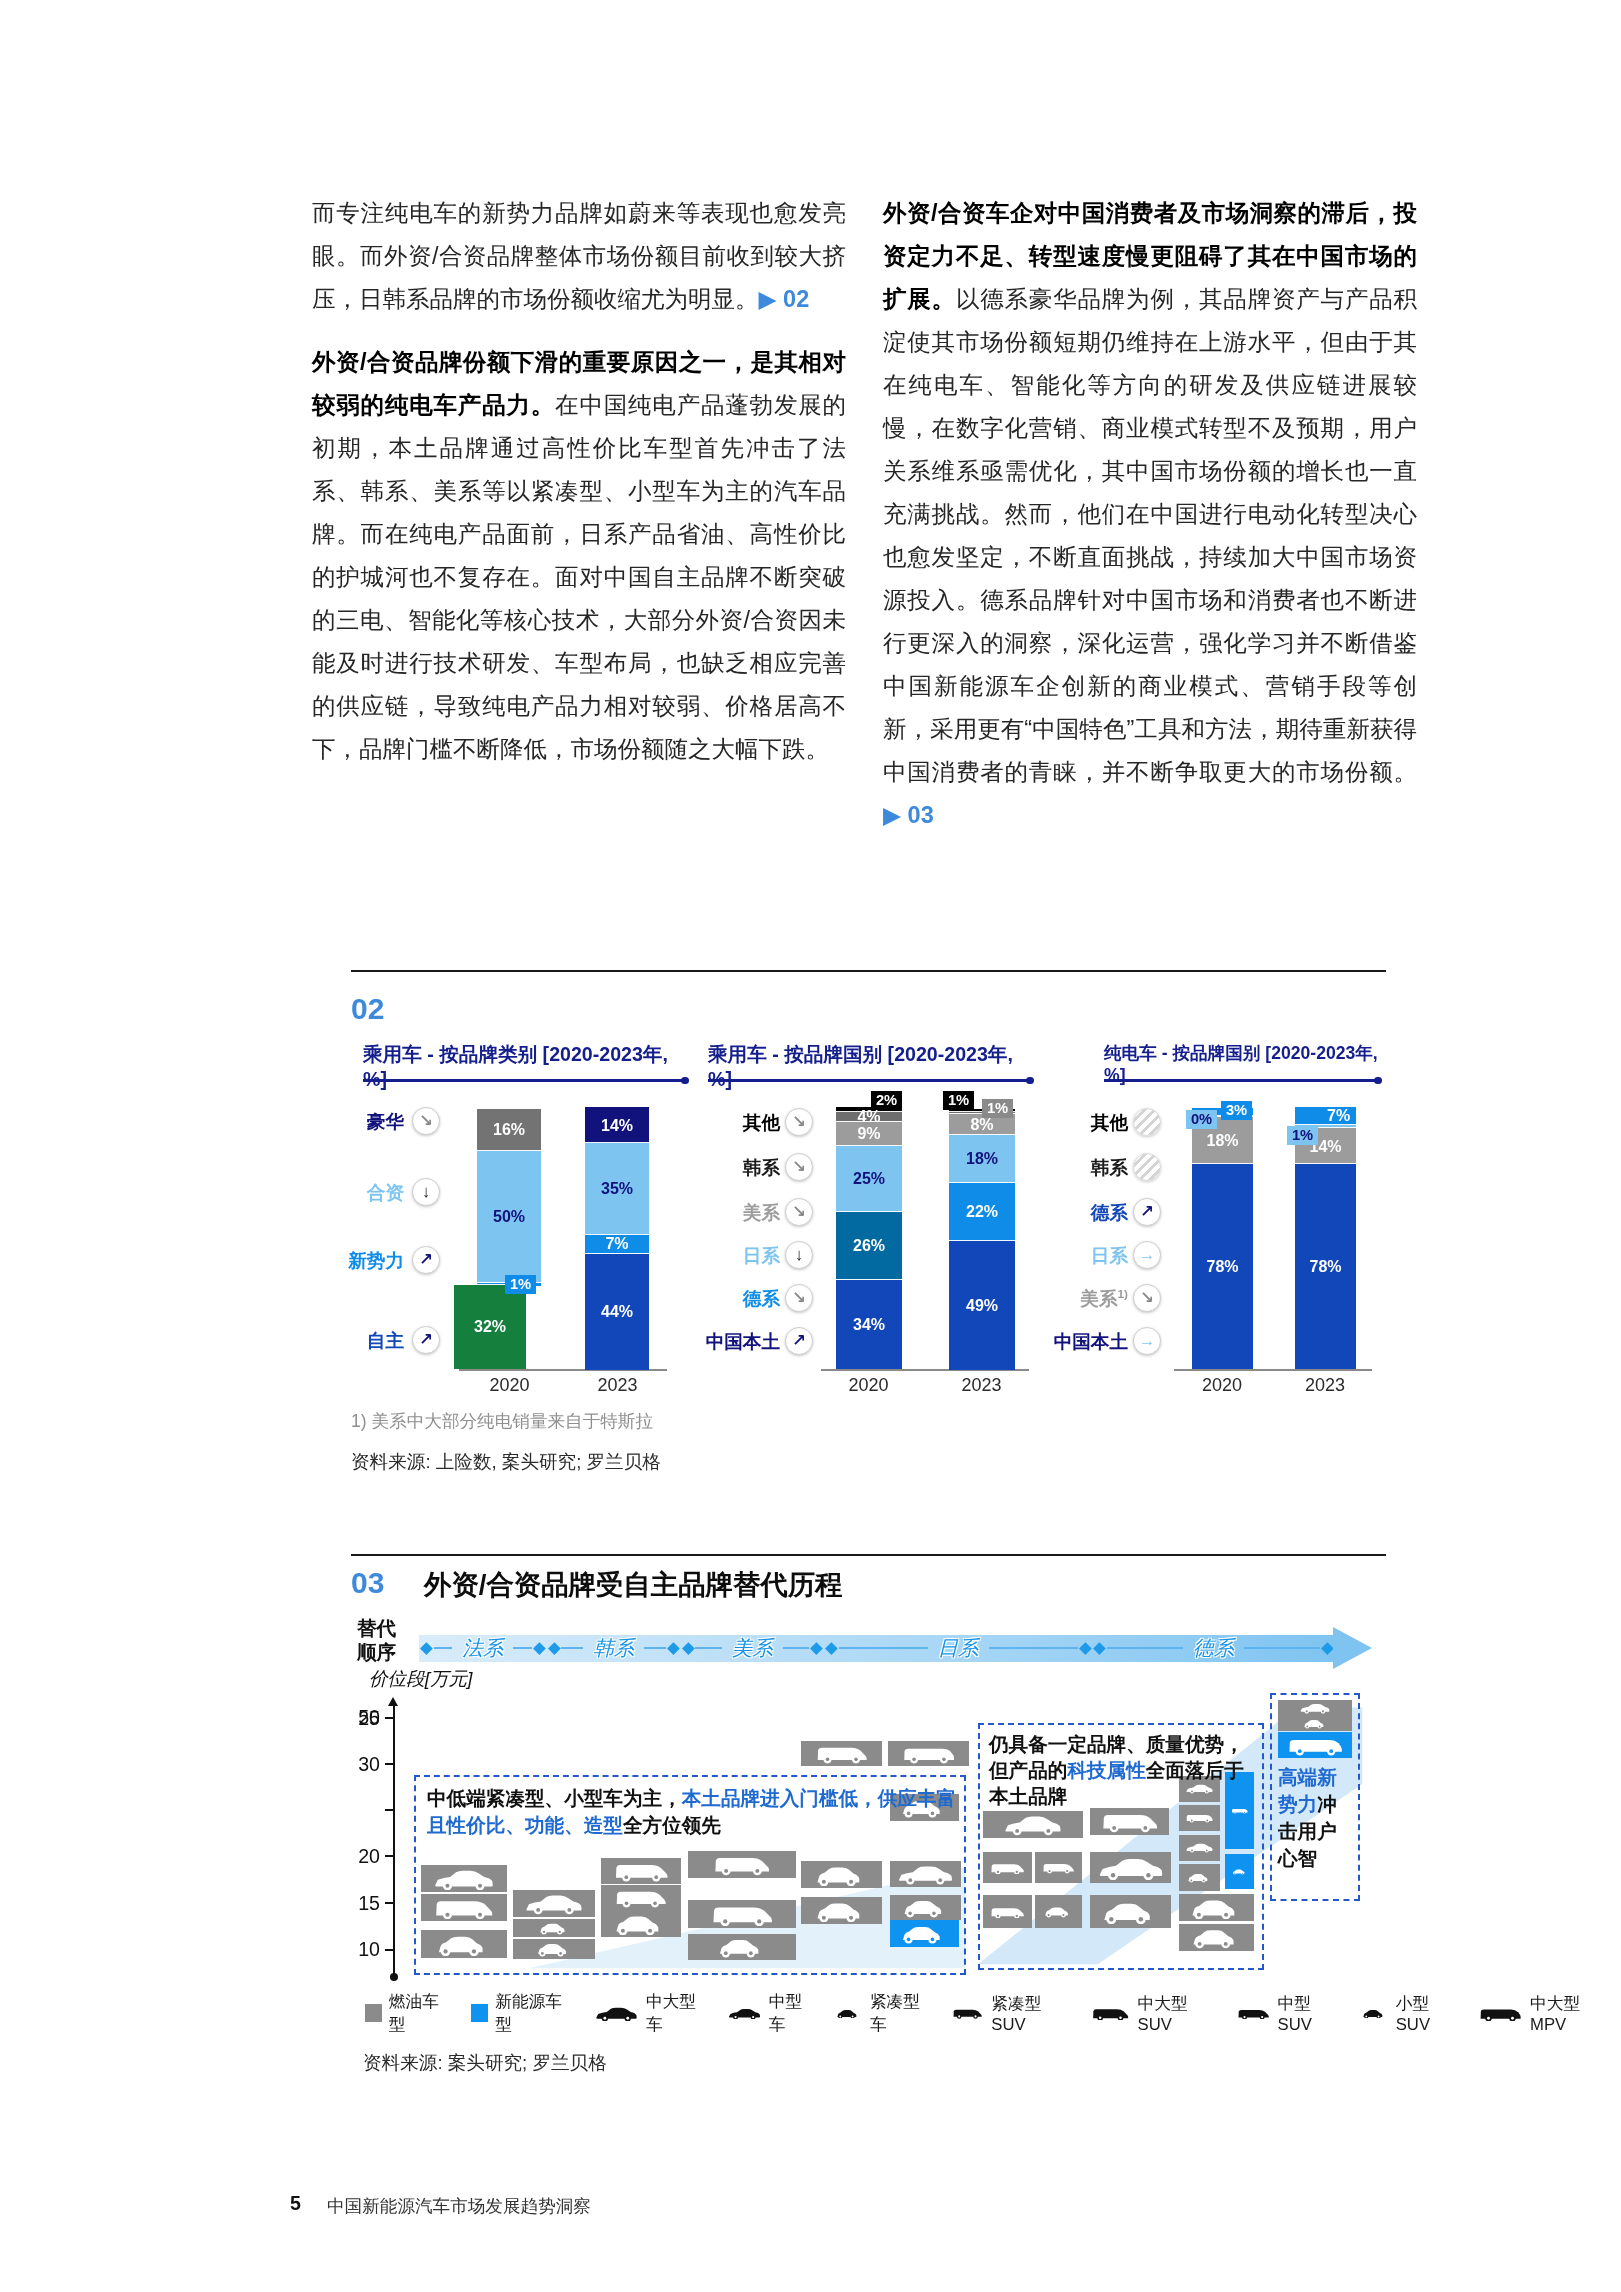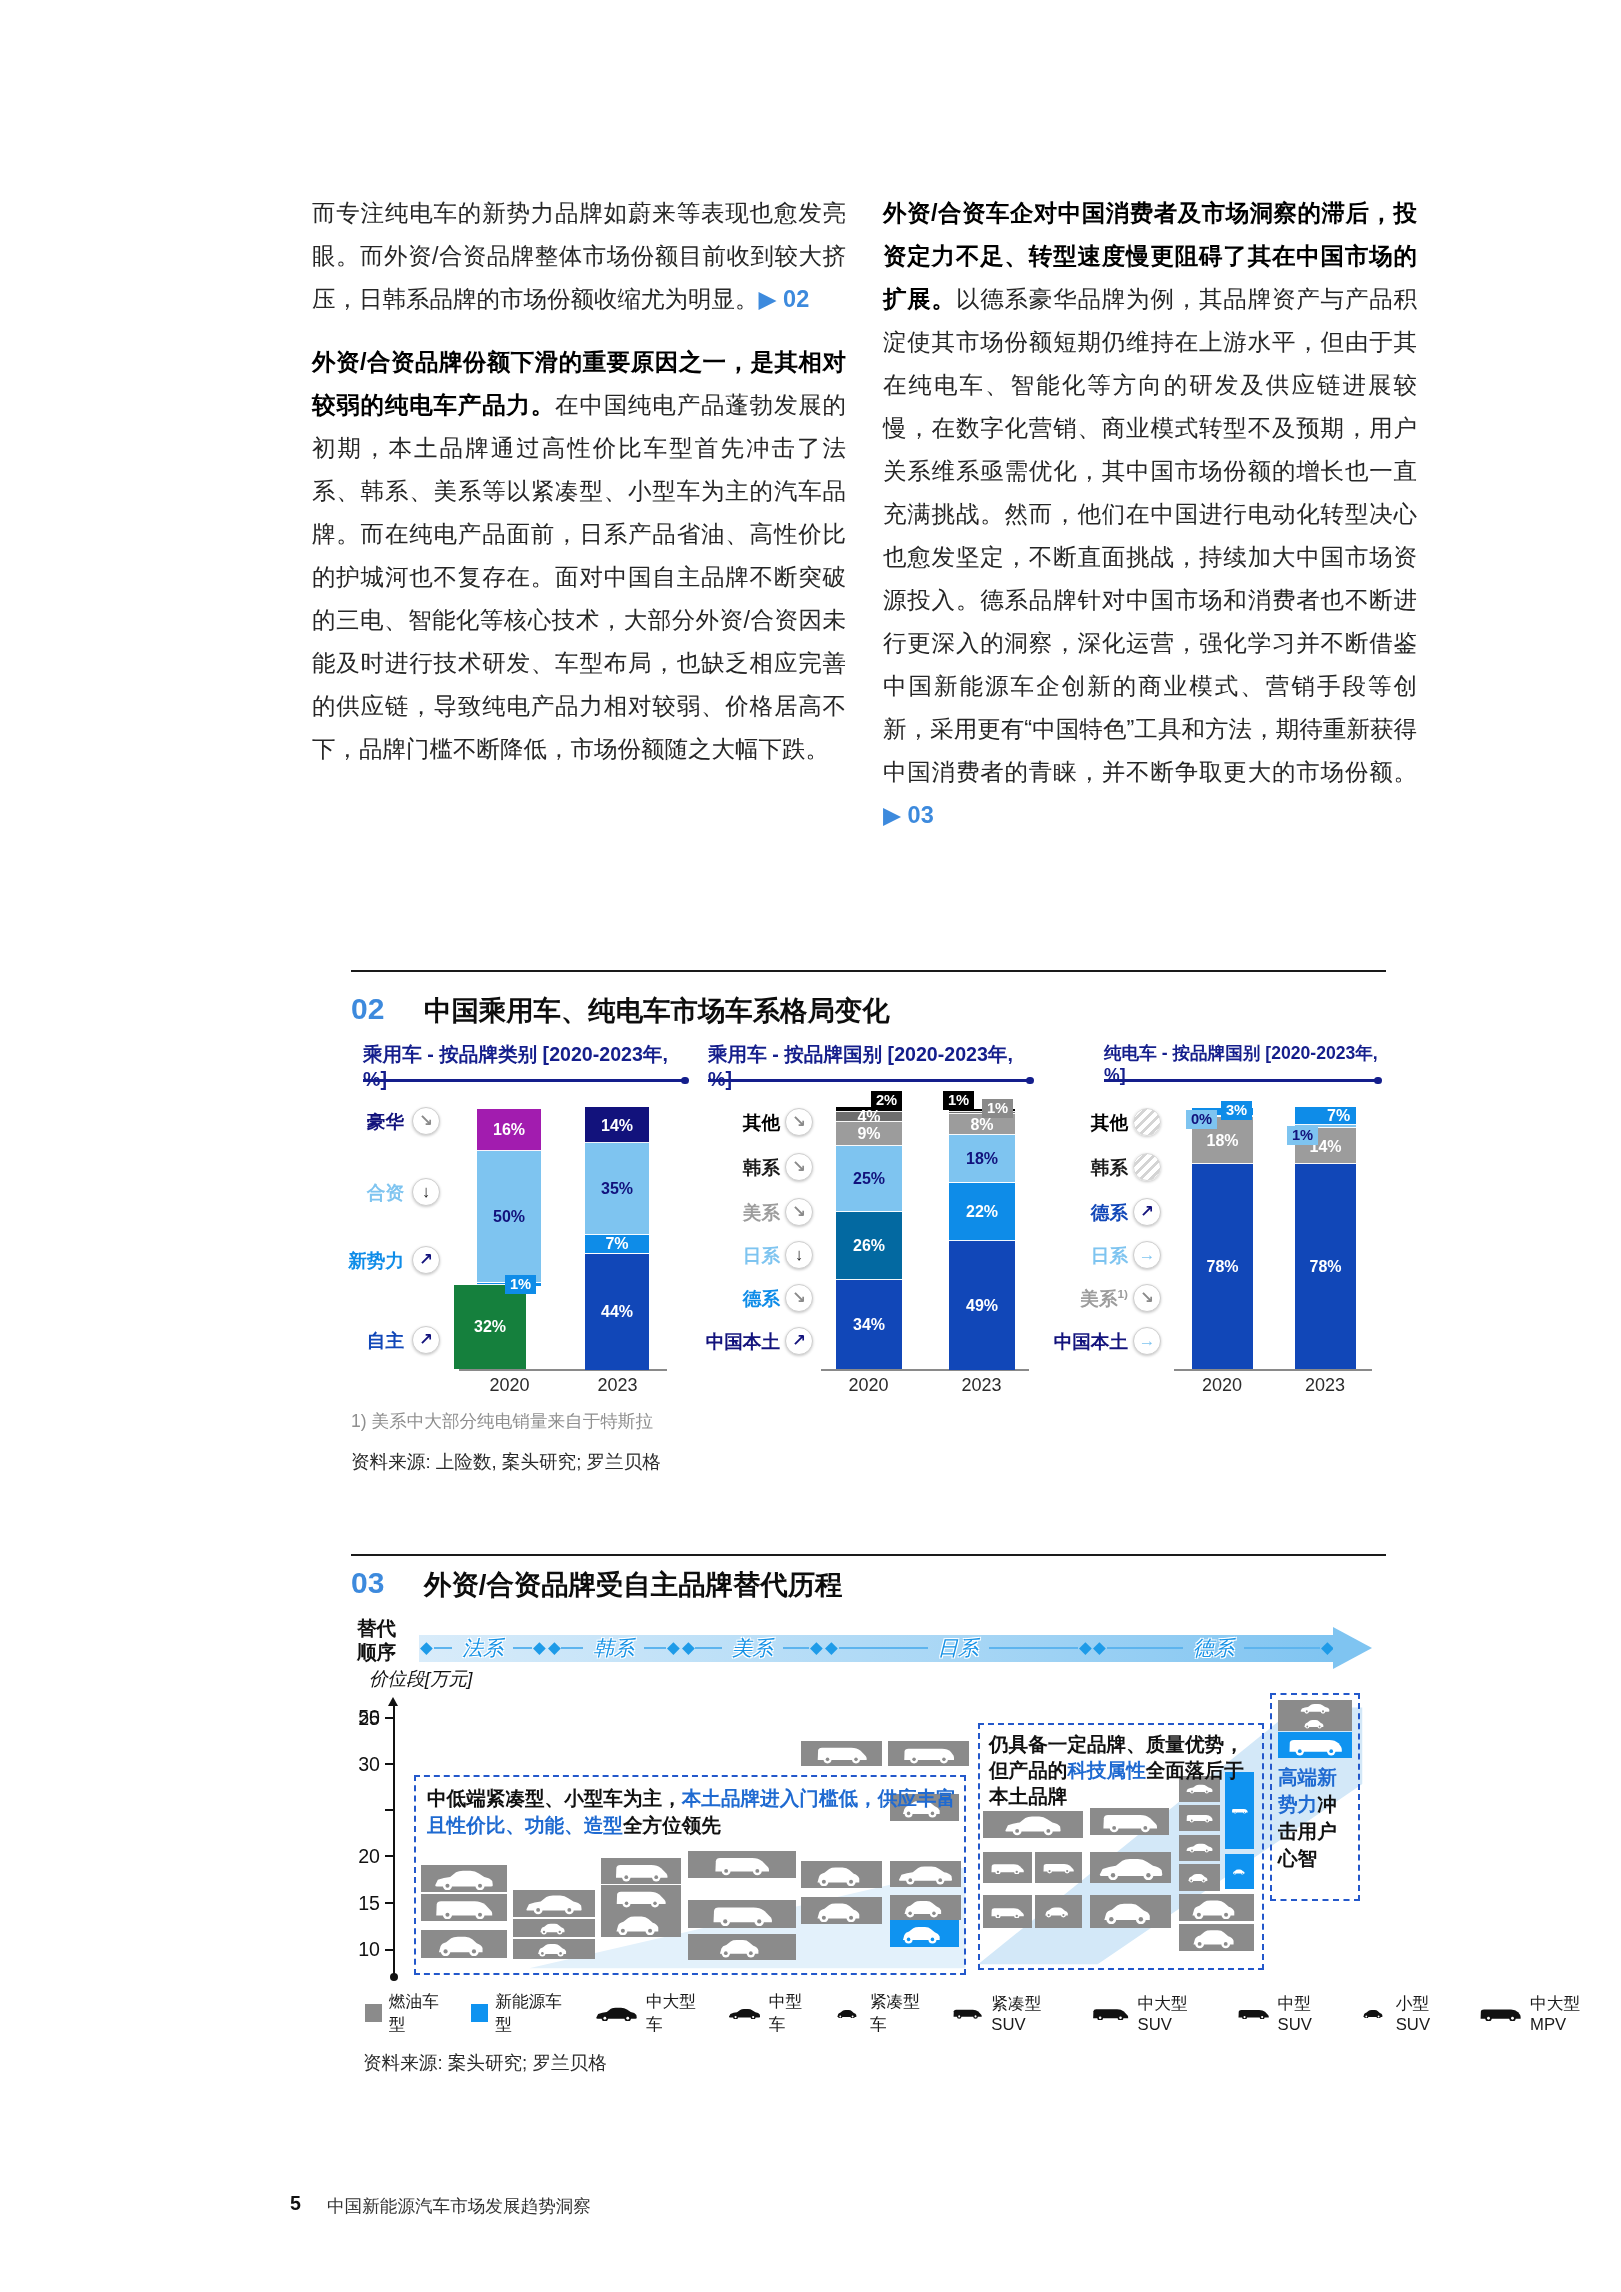--- a/index.html
+++ b/index.html
@@ -71,21 +71,20 @@
   <div class="col" style="left:312px;top:192px;">
     <p><span>而专注纯电车的新势力品牌如蔚来等表现也愈发亮眼。而外资/合资品牌整体市场份额目前收到较大挤压，日韩系品牌的市场份额收缩尤为明显。</span><span class="reflink">▶ 02</span></p>
     <p><span class="lead">外资/合资品牌份额下滑的重要原因之一，是其相对较弱的纯电车产品力。</span><span>在中国纯电产品蓬勃发展的初期，本土品牌通过高性价比车型首先冲击了法系、韩系、美系等以紧凑型、小型车为主的汽车品牌。而在纯电产品面前，日系产品省油、高性价比的护城河也不复存在。面对中国自主品牌不断突破的三电、智能化等核心技术，大部分外资/合资因未能及时进行技术研发、车型布局，也缺乏相应完善的供应链，导致纯电产品力相对较弱、价格居高不下，品牌门槛不断降低，市场份额随之大幅下跌。</span></p>
   </div>
   <div class="col" style="left:883px;top:192px;">
     <p><span class="lead">外资/合资车企对中国消费者及市场洞察的滞后，投资定力不足、转型速度慢更阻碍了其在中国市场的扩展。</span><span>以德系豪华品牌为例，其品牌资产与产品积淀使其市场份额短期仍维持在上游水平，但由于其在纯电车、智能化等方向的研发及供应链进展较慢，在数字化营销、商业模式转型不及预期，用户关系维系亟需优化，其中国市场份额的增长也一直充满挑战。然而，他们在中国进行电动化转型决心也愈发坚定，不断直面挑战，持续加大中国市场资源投入。德系品牌针对中国市场和消费者也不断进行更深入的洞察，深化运营，强化学习并不断借鉴中国新能源车企创新的商业模式、营销手段等创新，采用更有“中国特色”工具和方法，期待重新获得中国消费者的青睐，并不断争取更大的市场份额。</span> <span class="reflink">▶ 03</span></p>
   </div>
 
   <div class="divider" style="left:351px;top:970px;width:1035px;"></div>
   <div class="secnum" style="left:351px;top:992px;">02</div>
-  <div class="sectitle" style="left:424px;top:993px;">中国乘用车、纯电车市场车系格局变化</div>
 
   <div id="charts-root"></div>
 
   <div class="footnote" style="left:351px;top:1409px;">1) 美系中大部分纯电销量来自于特斯拉</div>
   <div class="source" style="left:351px;top:1449px;">资料来源: 上险数, 案头研究; 罗兰贝格</div>
 
   <div class="divider" style="left:351px;top:1554px;width:1035px;"></div>
   <div class="secnum" style="left:351px;top:1566px;">03</div>
   <div class="sectitle" style="left:424px;top:1567px;">外资/合资品牌受自主品牌替代历程</div>
 
@@ -635,21 +634,21 @@
     </div>
     <div class="leg-label" style="left: 237px; top: 1109px; width: 167px; color: rgb(18, 18, 124);">豪华</div>
     <div class="leg-icon" style="left: 412px; top: 1107px; color: rgb(138, 138, 138);">↘</div>
     <div class="leg-label" style="left: 237px; top: 1180px; width: 167px; color: rgb(126, 196, 240);">合资</div>
     <div class="leg-icon" style="left: 412px; top: 1178px; color: rgb(17, 17, 17);">↓</div>
     <div class="leg-label" style="left: 237px; top: 1248px; width: 167px; color: rgb(14, 140, 232);">新势力</div>
     <div class="leg-icon" style="left: 412px; top: 1246px; color: rgb(18, 18, 124);">↗</div>
     <div class="leg-label" style="left: 237px; top: 1328px; width: 167px; color: rgb(17, 71, 184);">自主</div>
     <div class="leg-icon" style="left: 412px; top: 1326px; color: rgb(18, 18, 124);">↗</div>
     <div class="axisline" style="left: 459px; top: 1369px; width: 208px;"></div>
-    <div class="seg" style="left: 477px; top: 1109px; width: 64px; height: 42px; background: #a21caf; color: rgb(255, 255, 255);">16%</div>
+    <div class="seg" style="left: 477px; top: 1109px; width: 64px; height: 42px; background: #737373; color: rgb(255, 255, 255);">16%</div>
     <div class="seg" style="left: 477px; top: 1151px; width: 64px; height: 131px; background: rgb(126, 196, 240); color: rgb(18, 18, 124);">50%</div>
     <div class="seg" style="left: 477px; top: 1283px; width: 64px; height: 2.6px; background: rgb(14, 140, 232); color: rgb(255, 255, 255);"></div>
     <div class="chip" style="left: 505px; top: 1275px; background: rgb(14, 140, 232); color: rgb(255, 255, 255);">1%</div>
     <div class="seg" style="left: 454px; top: 1285px; width: 72px; height: 84px; background: #15803d; color: rgb(255, 255, 255);">32%</div>
     <div class="catlabel" style="left: 458px; top: 1375px; width: 103px;">2020</div>
     <div class="seg" style="left: 585px; top: 1107px; width: 64px; height: 37px; background: rgb(18, 18, 124); color: rgb(255, 255, 255);">14%</div>
     <div class="seg" style="left: 585px; top: 1143px; width: 64px; height: 92px; background: rgb(126, 196, 240); color: rgb(18, 18, 124);">35%</div>
     <div class="seg" style="left: 585px; top: 1235px; width: 64px; height: 18.4px; background: rgb(14, 140, 232); color: rgb(255, 255, 255);">7%</div>
     <div class="seg" style="left: 585px; top: 1254px; width: 64px; height: 116px; background: rgb(17, 71, 184); color: rgb(255, 255, 255);">44%</div>
     <div class="catlabel" style="left: 566px; top: 1375px; width: 103px;">2023</div>

